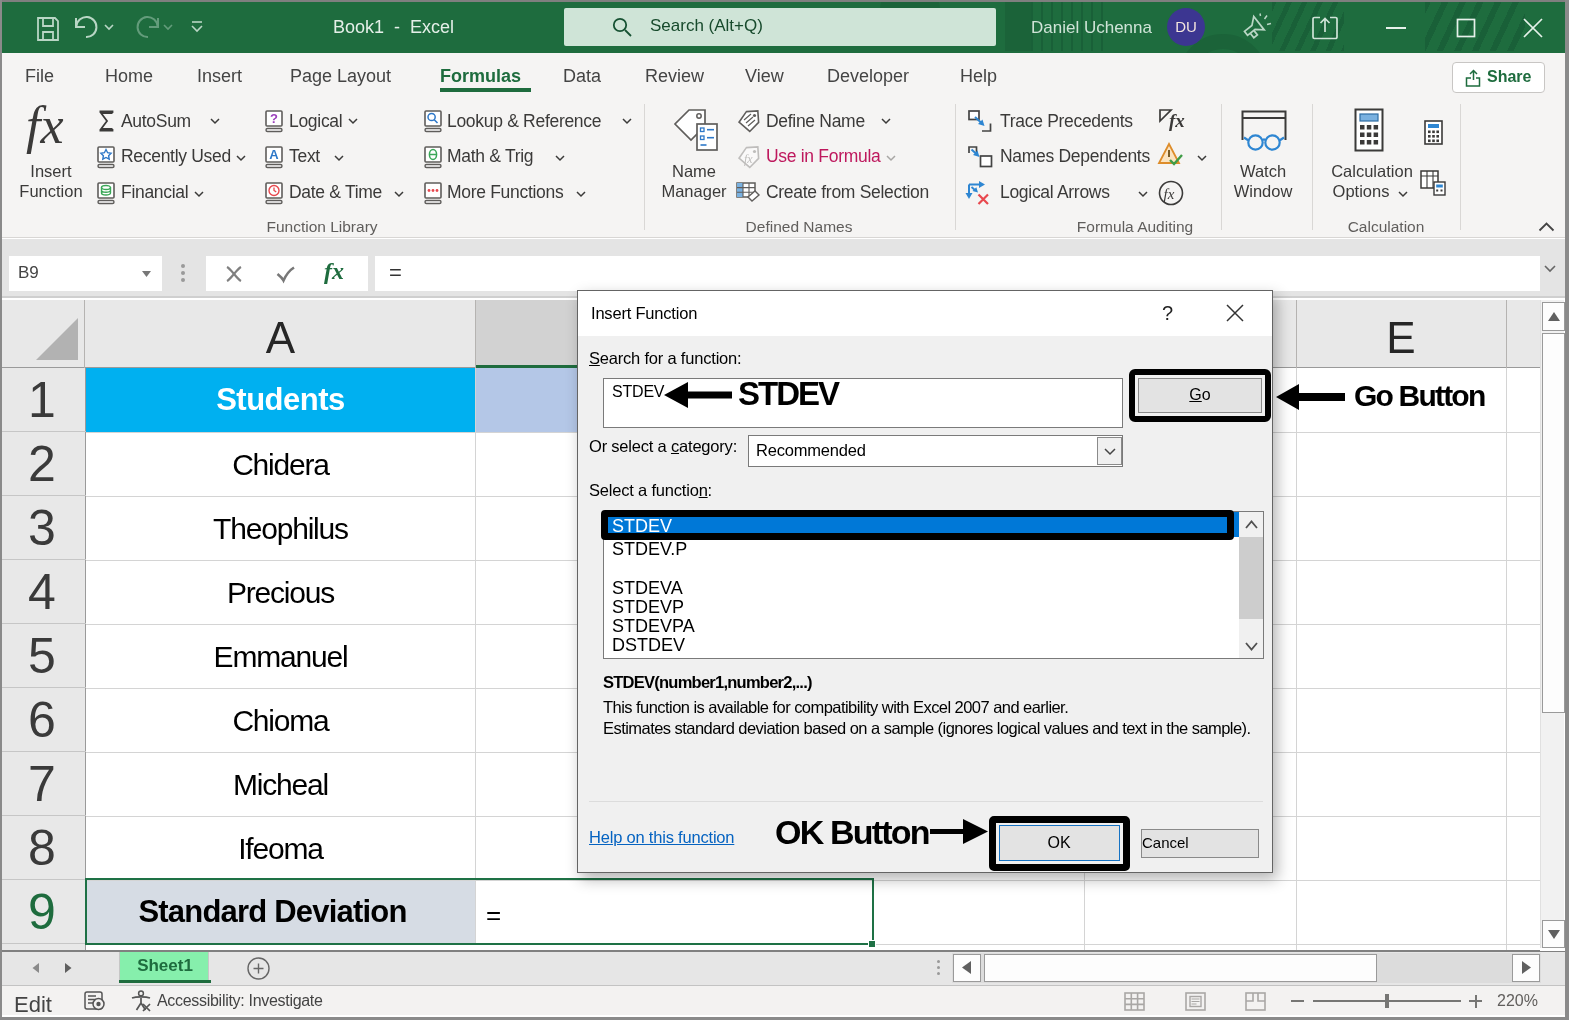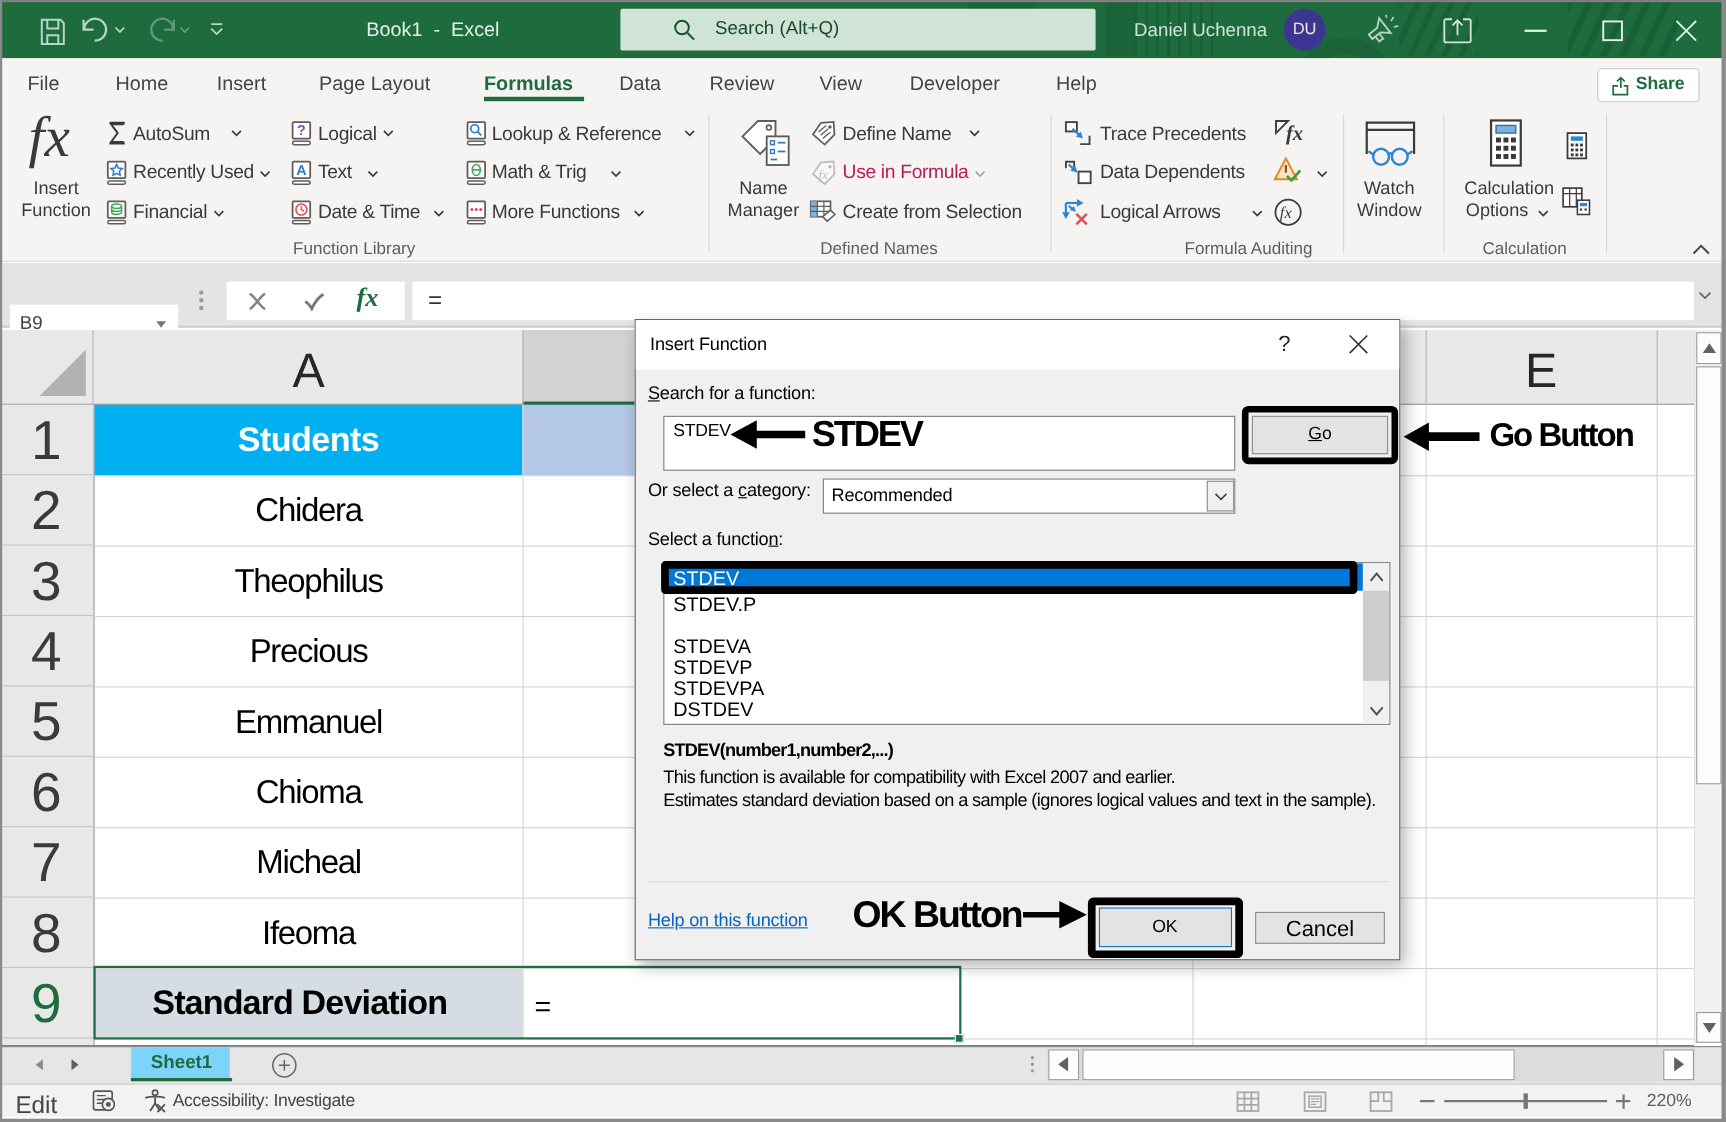--- a/index.html
+++ b/index.html
@@ -269,21 +269,21 @@
       <path d="M7 7 L13.5 13" stroke="#2e86d2" stroke-width="2" fill="none"></path>
       <path d="M16.5 16 l-2 -6.5 -4.5 4.5 z" fill="#2e86d2"></path>
     </svg>
     <div class="rlbl" style="left:1000px;top:13px">Trace Precedents</div>
     <svg style="left:968px;top:48px" width="27" height="22" viewBox="0 0 27 22">
       <path d="M1 7 V1 h7.5 v5" fill="none" stroke="#444" stroke-width="1.7"></path>
       <rect x="12.5" y="10" width="11" height="10.5" fill="#fff" stroke="#444" stroke-width="1.7"></rect>
       <path d="M3.5 3.5 L8.5 8" stroke="#2e86d2" stroke-width="2" fill="none"></path>
       <path d="M11.5 11 l-2 -6.5 -4.5 4.5 z" fill="#2e86d2"></path>
     </svg>
-    <div class="rlbl" style="left:1000px;top:48px">Data Dependents</div>
+    <div class="rlbl" style="left:1000px;top:48px">Names Dependents</div>
     <svg style="left:966px;top:82px" width="28" height="26" viewBox="0 0 28 26">
       <path d="M3 4.5 h11" stroke="#2e86d2" stroke-width="2" fill="none"></path>
       <path d="M19 4.5 l-6 -3.5 v7 z" fill="#2e86d2"></path>
       <path d="M3 4.5 v9" stroke="#2e86d2" stroke-width="2" fill="none"></path>
       <path d="M3 19 l-3.5 -6 h7 z" fill="#2e86d2"></path>
       <path d="M5.5 7 l4 3.5" stroke="#2e86d2" stroke-width="1.8" fill="none"></path>
       <path d="M12 12.5 l-1.7 -5.3 -3.8 3.8 z" fill="#2e86d2"></path>
       <path d="M12.5 14.5 L22 24 M22 14.5 L12.5 24" stroke="#e8484e" stroke-width="2.2"></path>
     </svg>
     <div class="rlbl" style="left:1000px;top:84px">Logical Arrows</div>
@@ -363,21 +363,21 @@
       <rect x="16.2" y="19.5" width="2" height="2" fill="#3b3a39"></rect>
         <rect x="20.5" y="19.5" width="2" height="2" fill="#3b3a39"></rect>
     </svg>
     <div class="rgrp" style="left:1386px">Calculation</div>
     <div class="rsep" style="left:1460px"></div>
     <svg style="left:1538px;top:124px" width="17" height="10" viewBox="0 0 17 10">
         <path d="M1.5 8.5 L8.5 1.5 L15.5 8.5" fill="none" stroke="#444" stroke-width="1.8"></path>
       </svg>
   </div>
   <div id="fbar">
-    <div class="fbox" style="left:9px;width:153px;margin-top:21px;">
+    <div class="fbox" style="left:9px;width:153px;">
       <div class="abs" style="left:9px;top:7px;font-size:17px;color:#444">B9</div>
       <svg style="left:133px;top:15px" width="9" height="6" viewBox="0 0 9 6">
           <path d="M0 0 L4.5 6 L9 0 Z" fill="#777"></path>
         </svg>
     </div>
     <div class="abs" style="left:181px;top:25px;width:4px;height:4px;border-radius:50%;background:#9a9a9a"></div>
     <div class="abs" style="left:181px;top:32px;width:4px;height:4px;border-radius:50%;background:#9a9a9a"></div>
     <div class="abs" style="left:181px;top:39px;width:4px;height:4px;border-radius:50%;background:#9a9a9a"></div>
     <div class="fbox" style="left:206px;width:162px;">
       <svg style="left:19px;top:9px" width="18" height="18" viewBox="0 0 18 18">
@@ -483,21 +483,21 @@
         <path d="M6 9 L12 0 L0 0 Z" fill="#606060"></path>
       </svg>
   </div>
   <div id="sheetbar">
     <svg style="left:31px;top:10px" width="9" height="12" viewBox="0 0 9 12">
         <path d="M8 1 L1.5 6 L8 11 Z" fill="#8a8a8a"></path>
       </svg>
     <svg style="left:64px;top:10px" width="9" height="12" viewBox="0 0 9 12">
         <path d="M1 1 L7.5 6 L1 11 Z" fill="#5f5f5f"></path>
       </svg>
-    <div class="abs" style="left:119px;top:0;width:90px;height:30px;background:#7dd3fc;border-left:1px solid #c6c6c6;border-right:1px solid #c6c6c6;">
+    <div class="abs" style="left:119px;top:0;width:90px;height:30px;background:#86efac;border-left:1px solid #c6c6c6;border-right:1px solid #c6c6c6;">
       <div class="abs" style="left:0;top:4px;width:90px;text-align:center;font-size:17px;font-weight:bold;color:#1e6c3e">Sheet1</div>
     </div>
     <div class="abs" style="left:119px;top:28px;width:92px;height:3px;background:#1e6c3e"></div>
     <svg style="left:247px;top:5px" width="23" height="23" viewBox="0 0 23 23">
       <circle cx="11.5" cy="11.5" r="10.5" fill="none" stroke="#666" stroke-width="1.4"></circle>
       <path d="M11.5 6.5 v10 M6.5 11.5 h10" stroke="#666" stroke-width="1.4"></path>
     </svg>
     <div class="abs" style="left:937px;top:8px;width:3px;height:3px;border-radius:50%;background:#999"></div>
     <div class="abs" style="left:937px;top:14px;width:3px;height:3px;border-radius:50%;background:#999"></div>
     <div class="abs" style="left:937px;top:20px;width:3px;height:3px;border-radius:50%;background:#999"></div>
@@ -599,21 +599,21 @@
     <div class="anno" style="left:197px;top:522px;font-size:34px;letter-spacing:-1.8px;">OK Button</div>
 
     <svg style="left:352px;top:527px" width="58" height="27" viewBox="0 0 58 27">
       <path d="M58 13.5 L33 1 L33 11 L0 11 L0 16 L33 16 L33 26 Z" fill="#000"></path>
     </svg>
     <div class="annobox" style="left:411px;top:525px;width:141px;height:55px;border:7px solid #000;border-radius:5px;"></div>
     <div class="abs" style="left:421px;top:534px;width:121px;height:36px;background:#e3e3e3;border:1.5px solid #1673c4;text-align:center;">
       <div class="abs" style="left:0;top:8px;width:118px;font-size:16px;color:#000;">OK</div>
     </div>
     <div class="abs" style="left:563px;top:538px;width:118px;height:29px;background:#e3e3e3;border:1px solid #8a8a8a;">
-      <div class="abs" style="left:0;top:4px;width:116px;text-align:center;font-size:20px;color:#000;">Cancel</div>
+      <div class="abs" style="left:0;top:4px;width:116px;text-align:left;font-size:15px;color:#000;">Cancel</div>
     </div>
     <div class="annobox" style="left:551px;top:78px;width:142px;height:53px;border-radius:6px;"></div>
     <div class="abs" style="left:560px;top:87px;width:124px;height:35px;background:#e3e3e3;border:1px solid #8a8a8a;">
       <div class="abs" style="left:0;top:7px;width:122px;text-align:center;font-size:16px;color:#000;"><u>G</u>o</div>
     </div>
   </div>
 
   <svg class="abs" style="left:1276px;top:383px" width="69" height="28" viewBox="0 0 69 28">
     <path d="M0 14 L23 1 L23 10 L69 10 L69 18 L23 18 L23 27 Z" fill="#000"></path>
   </svg>

